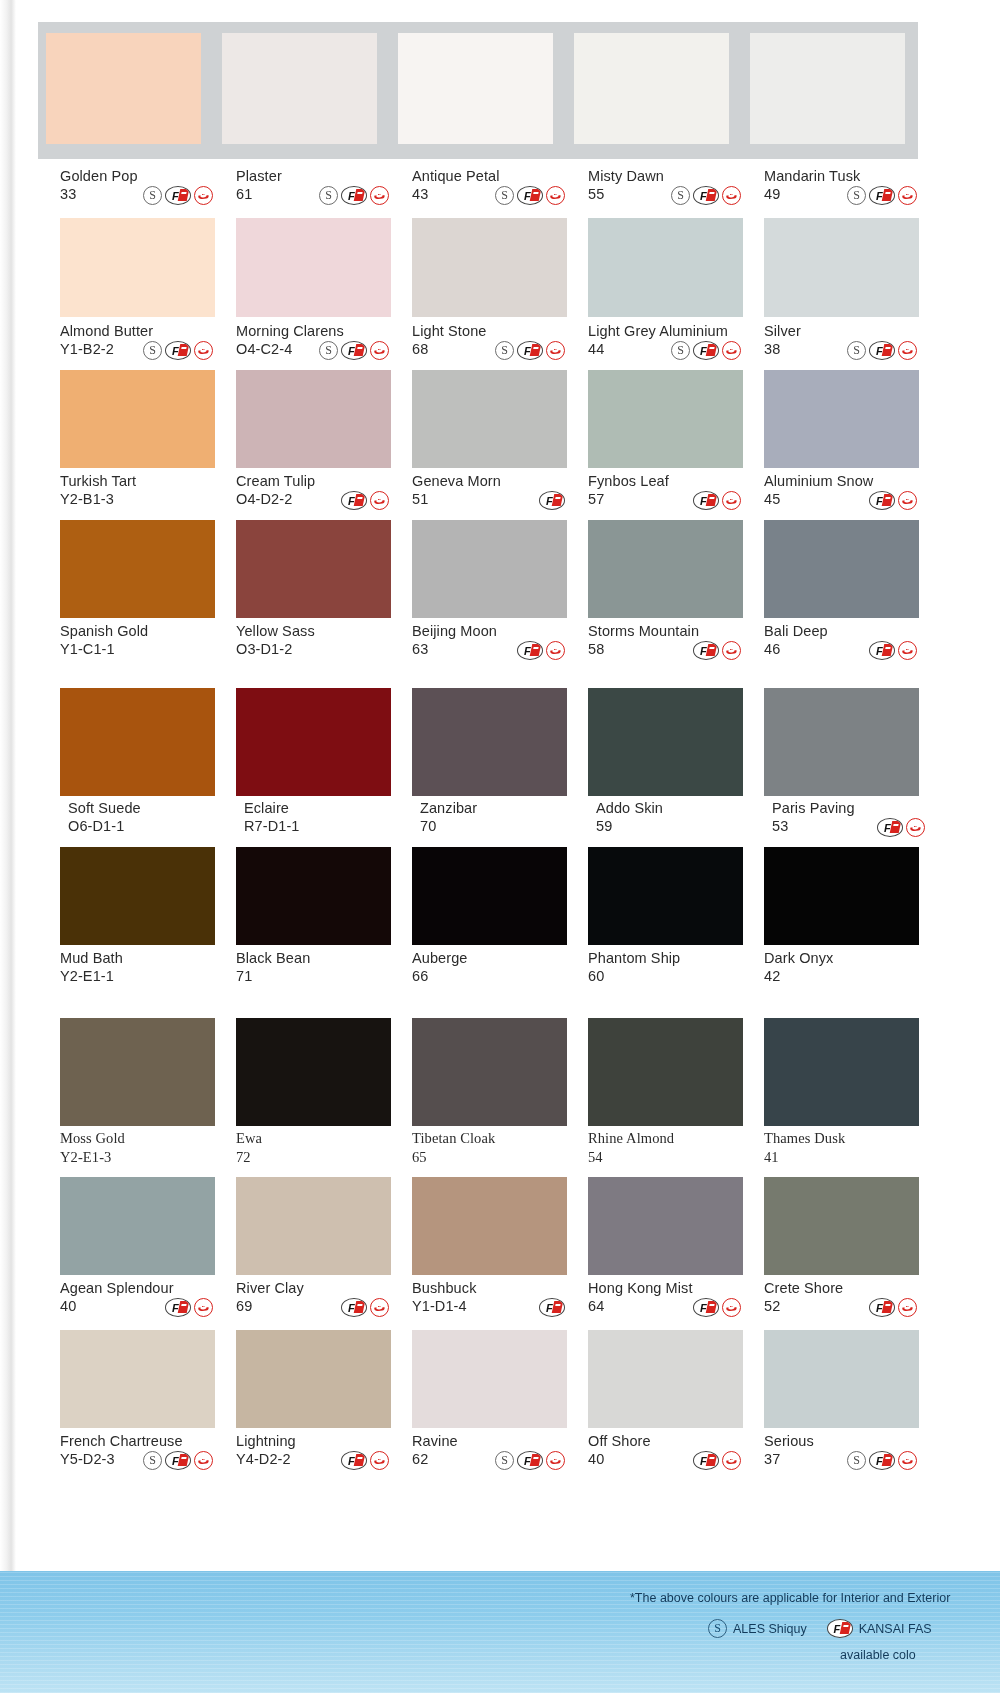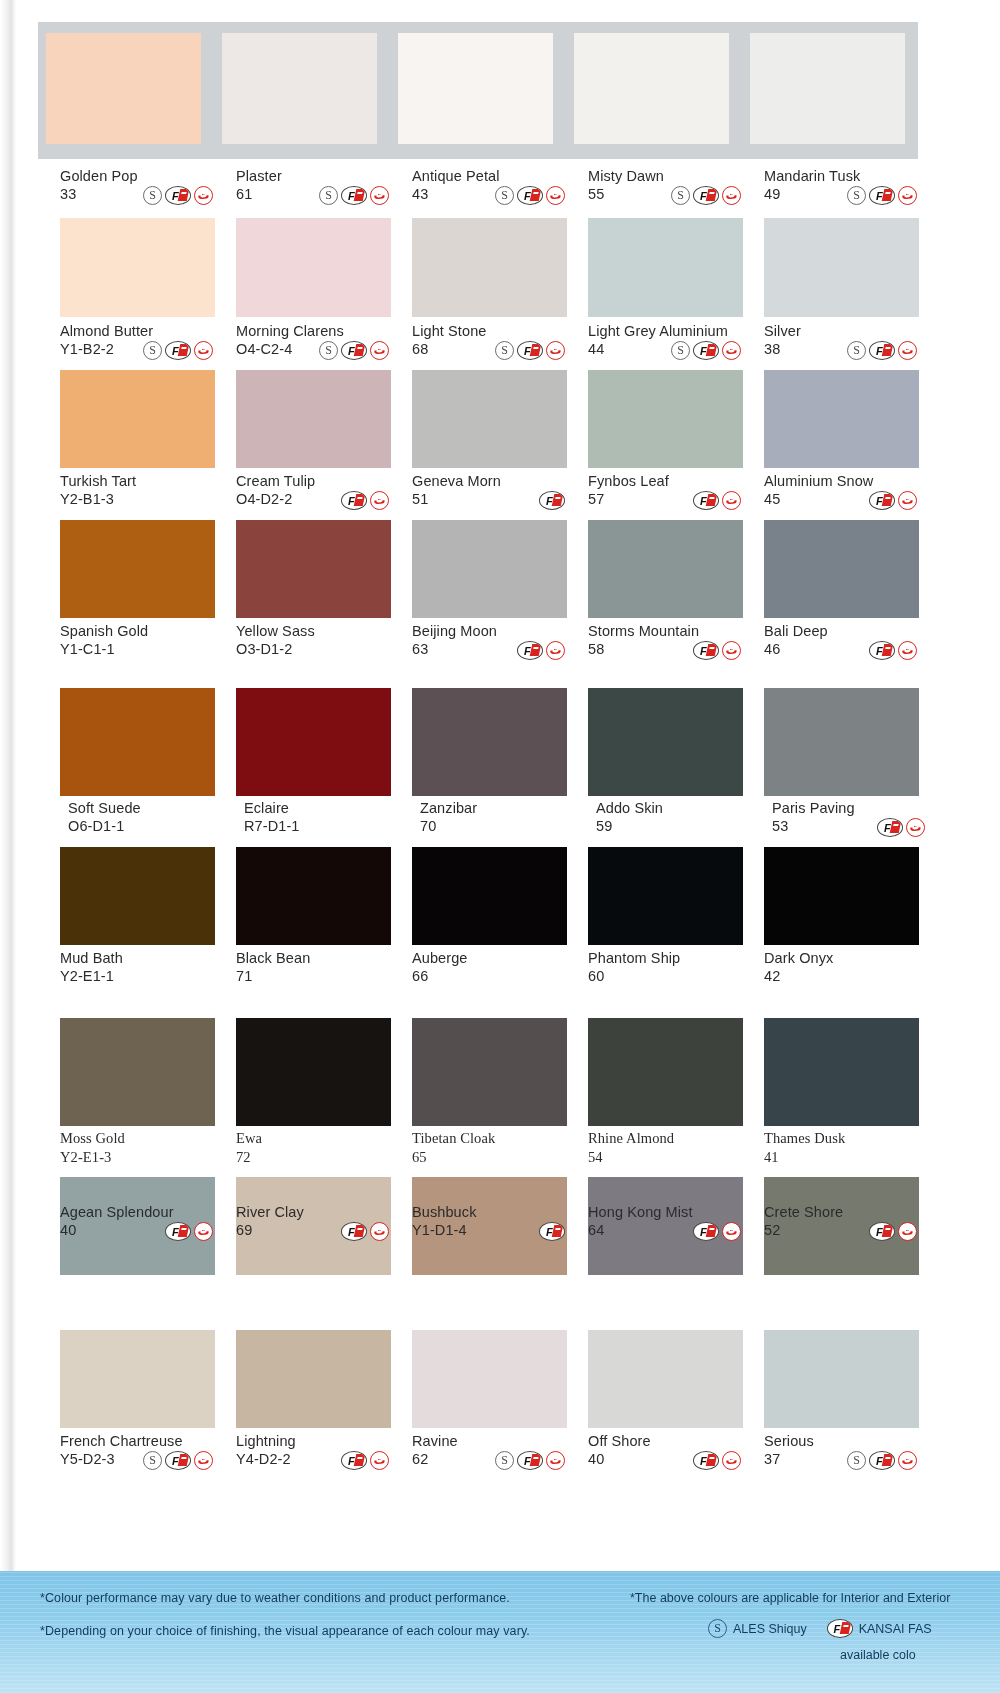--- a/index.html
+++ b/index.html
@@ -734,21 +734,21 @@
           <div class="swatch" title="Bushbuck" style="height: 98px; background: rgb(181, 149, 126);"></div>
         </div>
         <div class="cell">
           <div class="swatch" title="Hong Kong Mist" style="height: 98px; background: rgb(126, 122, 130);"></div>
         </div>
         <div class="cell">
           <div class="swatch" title="Crete Shore" style="height: 98px; background: rgb(118, 122, 110);"></div>
         </div>
       </div>
   </div>
-  <div class="band" style="position:absolute;left:0;top:1204px;">
+  <div class="band" style="position:absolute;left:0;top:1280px;">
     <div class="row" id="cap-7">
         <div class="cell">
           <div class="cname">Agean Splendour</div>
           <div class="crow">
             <div class="ccode">40</div>
             <div class="badges">
               <span class="b-f">
                 <span class="f-txt">F</span>
                 <span class="f-red"></span>
               </span>
@@ -899,24 +899,20 @@
             </div>
           </div>
         </div>
       </div>
   </div>
 
 </div>
 
 <div class="footer">
   <div class="footer-inner">
-    <div class="fleft">
-      <p>*Colour performance may vary due to weather conditions and product performance.</p>
-      <p>*Depending on your choice of finishing, the visual appearance of each colour may vary.</p>
-    </div>
     <div class="fright">
       <div class="fline">*The above colours are applicable for Interior and Exterior</div>
       <div class="fkey">
         <span class="b b-s">S</span>
         <span>ALES Shiquy</span>
         <span class="b-f" style="margin-left:14px;">
           <span class="f-txt">F</span>
             <span class="f-red"></span>
         </span>
         <span>KANSAI FAS</span>

